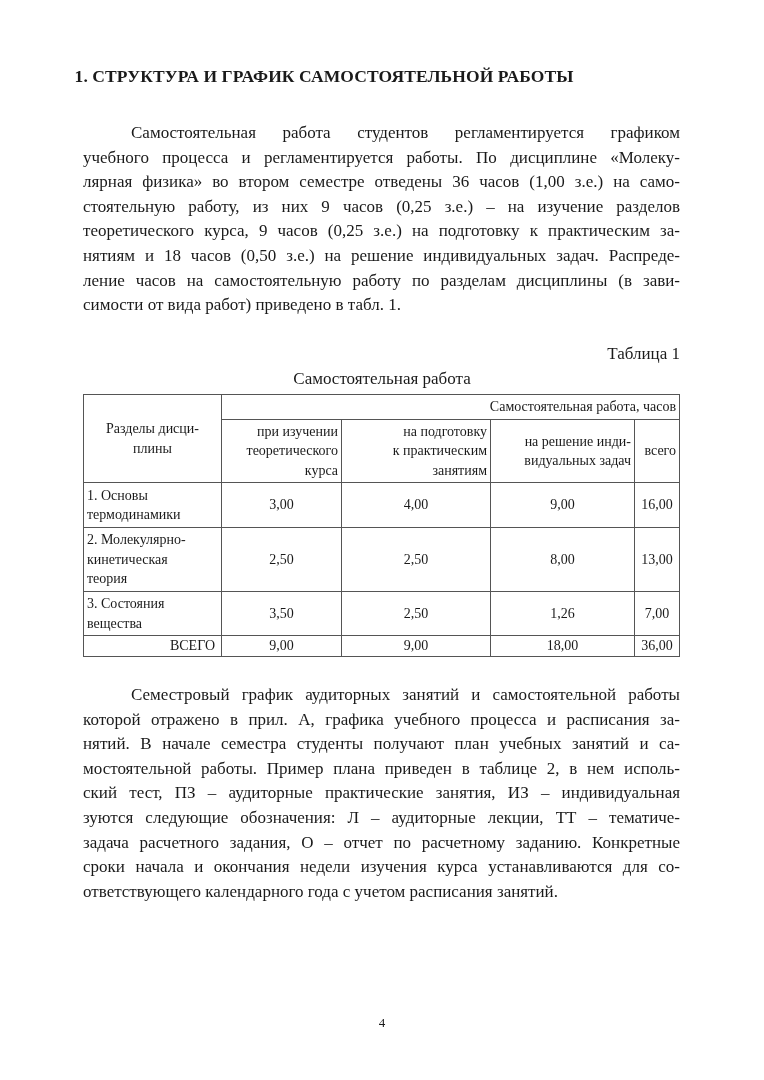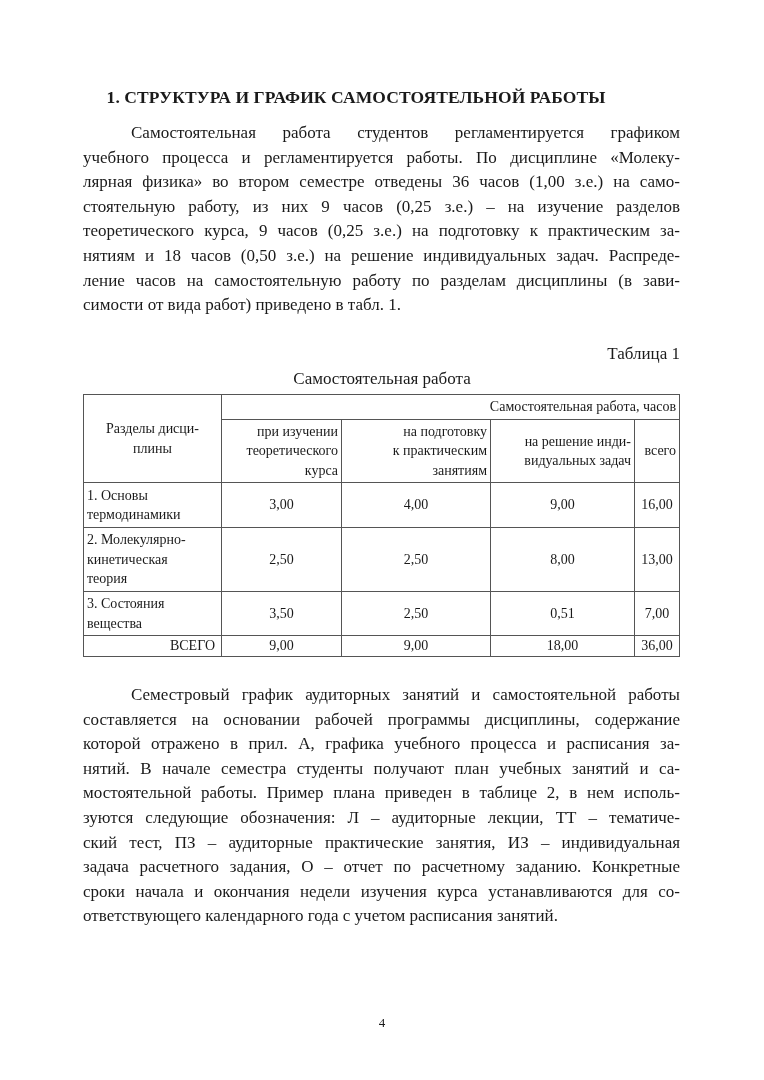--- a/index.html
+++ b/index.html
@@ -1,19 +1,19 @@
 <!DOCTYPE html>
 <html><head>
 <meta charset="utf-8">
 <style>
   html, body { margin: 0; padding: 0; background: #ffffff; }
   body { width: 764px; height: 1080px; position: relative; overflow: hidden;
          font-family: "Liberation Serif", "DejaVu Serif", serif; color: #1a1a1a; }
-  .heading { position: absolute; left: 0; width: 648px; top: 87px; text-align: center;
-             font-weight: bold; font-size: 17.5px; letter-spacing: 0.1px; padding-left: 32px; }
+  .heading { position: absolute; left: 0; width: 648px; top: 66px; text-align: center;
+             font-weight: bold; font-size: 17.5px; letter-spacing: 0.1px; }
   .para { position: absolute; left: 83px; width: 597px; font-size: 17px; line-height: 24.6px;
           text-align: justify; text-align-last: left; }
   .para .line { display: block; text-align: justify; text-align-last: justify; white-space: nowrap; }
   .para .line.last { text-align-last: left; }
   .para .line.indent { padding-left: 48px; }
   .p1 { top: 121px; }
   .p2 { top: 683px; }
   .tbl-label { position: absolute; right: 84px; top: 344px; font-size: 17px; }
   .tbl-title { position: absolute; left: 0; width: 764px; top: 369px; text-align: center; font-size: 17px; }
   table.t { position: absolute; left: 83px; top: 394px; width: 597px; border-collapse: collapse;
@@ -93,39 +93,38 @@
     <td class="c-num">8,00</td>
     <td class="c-num">13,00</td>
   </tr>
   <tr style="height:44px">
     <td class="c-sec">
       <span>3. Состояния</span><br>
       <span>вещества</span>
     </td>
     <td class="c-num">3,50</td>
     <td class="c-num">2,50</td>
-    <td class="c-num">0,51</td>
+    <td class="c-num">1,26</td>
     <td class="c-num">7,00</td>
   </tr>
   <tr style="height:20px">
     <td class="c-sec c-total-label">ВСЕГО</td>
     <td class="c-num">9,00</td>
     <td class="c-num">9,00</td>
     <td class="c-num">18,00</td>
     <td class="c-num">36,00</td>
   </tr>
 </tbody>
   </table>
 
 <div class="para p2">
   <span class="line indent">Семестровый график аудиторных занятий и самостоятельной работы</span>
-  <span class="line">составляется на основании рабочей программы дисциплины, содержание</span>
   <span class="line">которой отражено в прил. А, графика учебного процесса и расписания за-</span>
   <span class="line">нятий. В начале семестра студенты получают план учебных занятий и са-</span>
   <span class="line">мостоятельной работы. Пример плана приведен в таблице 2, в нем исполь-</span>
+  <span class="line">ский тест, ПЗ – аудиторные практические занятия, ИЗ – индивидуальная</span>
   <span class="line">зуются следующие обозначения: Л – аудиторные лекции, ТТ – тематиче-</span>
-  <span class="line">ский тест, ПЗ – аудиторные практические занятия, ИЗ – индивидуальная</span>
   <span class="line">задача расчетного задания, О – отчет по расчетному заданию. Конкретные</span>
   <span class="line">сроки начала и окончания недели изучения курса устанавливаются для со-</span>
   <span class="line last">ответствующего календарного года с учетом расписания занятий.</span>
 </div>
 
 <div class="page-num">4</div>
 
 </body></html>

